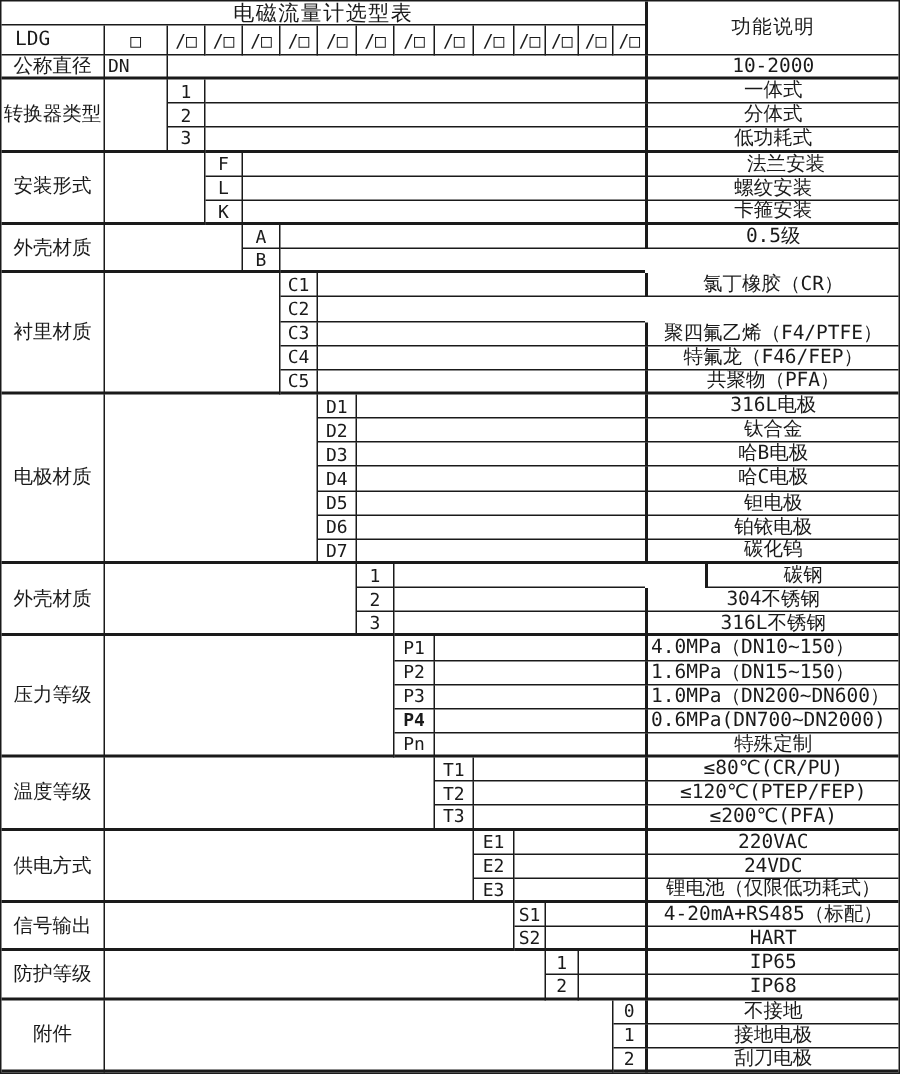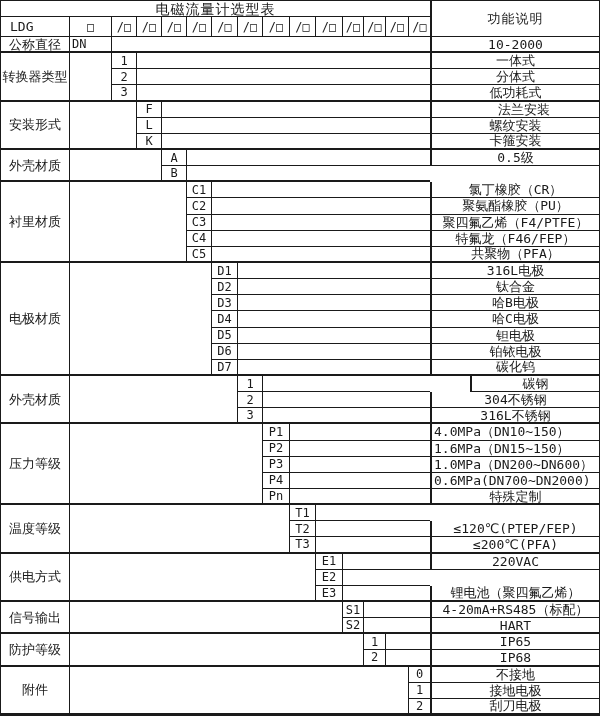--- a/index.html
+++ b/index.html
@@ -85,21 +85,20 @@
       <div class="c fn bl2 bb1" style="grid-area: 10 / 16;">0.5级</div>
       <div class="c code bb2 br1" style="grid-area: 11 / 5;">B</div>
       <div class="c bb2" style="grid-area: 11 / 6 / auto / 16;"></div>
       <div class="c cat br1 bb2" style="grid-area: 12 / 1 / 17;">衬里材质</div>
       <div class="c br1 bb2" style="grid-area: 12 / 2 / 17 / 6;"></div>
       <div class="c code bb1 br1" style="grid-area: 12 / 6;">C1</div>
       <div class="c bb1" style="grid-area: 12 / 7 / auto / 16;"></div>
       <div class="c fn bl2 bb1" style="grid-area: 12 / 16;">氯丁橡胶（CR）</div>
       <div class="c code bb1 br1" style="grid-area: 13 / 6;">C2</div>
       <div class="c bb1" style="grid-area: 13 / 7 / auto / 16;"></div>
-      <div class="c fn bl2 bb1" style="grid-area: 13 / 16;">聚氨酯橡胶（PU）</div>
       <div class="c code bb1 br1" style="grid-area: 14 / 6;">C3</div>
       <div class="c bb1" style="grid-area: 14 / 7 / auto / 16;"></div>
       <div class="c fn bl2 bb1" style="grid-area: 14 / 16;">聚四氟乙烯（F4/PTFE）</div>
       <div class="c code bb1 br1" style="grid-area: 15 / 6;">C4</div>
       <div class="c bb1" style="grid-area: 15 / 7 / auto / 16;"></div>
       <div class="c fn bl2 bb1" style="grid-area: 15 / 16;">特氟龙（F46/FEP）</div>
       <div class="c code bb2 br1" style="grid-area: 16 / 6;">C5</div>
       <div class="c bb2" style="grid-area: 16 / 7 / auto / 16;"></div>
       <div class="c cat br1 bb2" style="grid-area: 17 / 1 / 24;">电极材质</div>
       <div class="c fn bl2 bb2" style="grid-area: 16 / 16;">共聚物（PFA）</div>
@@ -140,46 +139,48 @@
       <div class="c br1 bb2" style="grid-area: 27 / 2 / 32 / 9;"></div>
       <div class="c code bb1 br1" style="grid-area: 27 / 9;">P1</div>
       <div class="c bb1" style="grid-area: 27 / 10 / auto / 16;"></div>
       <div class="c fn bl2 bb1 left" style="grid-area: 27 / 16;">4.0MPa（DN10~150）</div>
       <div class="c code bb1 br1" style="grid-area: 28 / 9;">P2</div>
       <div class="c bb1" style="grid-area: 28 / 10 / auto / 16;"></div>
       <div class="c fn bl2 bb1 left" style="grid-area: 28 / 16;">1.6MPa（DN15~150）</div>
       <div class="c code bb1 br1" style="grid-area: 29 / 9;">P3</div>
       <div class="c bb1" style="grid-area: 29 / 10 / auto / 16;"></div>
       <div class="c fn bl2 bb1 left" style="grid-area: 29 / 16;">1.0MPa（DN200~DN600）</div>
-      <div class="c code bb1 br1" style="grid-area: 30 / 9;">P4</div>
+      <div class="c code bb1 br1" style="grid-area: 30 / 9; font-weight: bold;">P4</div>
       <div class="c bb1" style="grid-area: 30 / 10 / auto / 16;"></div>
       <div class="c fn bl2 bb1 left" style="grid-area: 30 / 16;">0.6MPa(DN700~DN2000)</div>
       <div class="c code bb2 br1" style="grid-area: 31 / 9;">Pn</div>
       <div class="c bb2" style="grid-area: 31 / 10 / auto / 16;"></div>
       <div class="c fn bl2 bb2" style="grid-area: 31 / 16;">特殊定制</div>
       <div class="c cat br1 bb2" style="grid-area: 32 / 1 / 35;">温度等级</div>
       <div class="c br1 bb2" style="grid-area: 32 / 2 / 35 / 10;"></div>
       <div class="c code bb1 br1" style="grid-area: 32 / 10;">T1</div>
       <div class="c bb1" style="grid-area: 32 / 11 / auto / 16;"></div>
+      <div class="c fn bl2 bb1" style="grid-area: 32 / 16;">≤80℃(CR/PU)</div>
       <div class="c code bb1 br1" style="grid-area: 33 / 10;">T2</div>
       <div class="c bb1" style="grid-area: 33 / 11 / auto / 16;"></div>
       <div class="c fn bl2 bb1" style="grid-area: 33 / 16;">≤120℃(PTEP/FEP)</div>
       <div class="c code bb2 br1" style="grid-area: 34 / 10;">T3</div>
       <div class="c bb2" style="grid-area: 34 / 11 / auto / 16;"></div>
       <div class="c fn bl2 bb2" style="grid-area: 34 / 16;">≤200℃(PFA)</div>
       <div class="c cat br1 bb2" style="grid-area: 35 / 1 / 38; font-family: Liberation Serif, serif;">供电方式</div>
       <div class="c br1 bb2" style="grid-area: 35 / 2 / 38 / 11;"></div>
       <div class="c code bb1 br1" style="grid-area: 35 / 11;">E1</div>
       <div class="c bb1" style="grid-area: 35 / 12 / auto / 16;"></div>
       <div class="c fn bl2 bb1" style="grid-area: 35 / 16;">220VAC</div>
       <div class="c code bb1 br1" style="grid-area: 36 / 11;">E2</div>
       <div class="c bb1" style="grid-area: 36 / 12 / auto / 16;"></div>
+      <div class="c fn bl2 bb1" style="grid-area: 36 / 16;">24VDC</div>
       <div class="c code bb2 br1" style="grid-area: 37 / 11;">E3</div>
       <div class="c bb2" style="grid-area: 37 / 12 / auto / 16;"></div>
-      <div class="c fn bl2 bb2" style="grid-area: 37 / 16;">锂电池（聚四氟乙烯）</div>
+      <div class="c fn bl2 bb2" style="grid-area: 37 / 16;">锂电池（仅限低功耗式）</div>
       <div class="c cat br1 bb2" style="grid-area: 38 / 1 / 40;">信号输出</div>
       <div class="c br1 bb2" style="grid-area: 38 / 2 / 40 / 12;"></div>
       <div class="c code bb1 br1" style="grid-area: 38 / 12;">S1</div>
       <div class="c bb1" style="grid-area: 38 / 13 / auto / 16;"></div>
       <div class="c fn bl2 bb1" style="grid-area: 38 / 16;">4-20mA+RS485（标配）</div>
       <div class="c code bb2 br1" style="grid-area: 39 / 12;">S2</div>
       <div class="c bb2" style="grid-area: 39 / 13 / auto / 16;"></div>
       <div class="c fn bl2 bb2" style="grid-area: 39 / 16;">HART</div>
       <div class="c cat br1 bb2" style="grid-area: 40 / 1 / 42;">防护等级</div>
       <div class="c br1 bb2" style="grid-area: 40 / 2 / 42 / 13;"></div>

